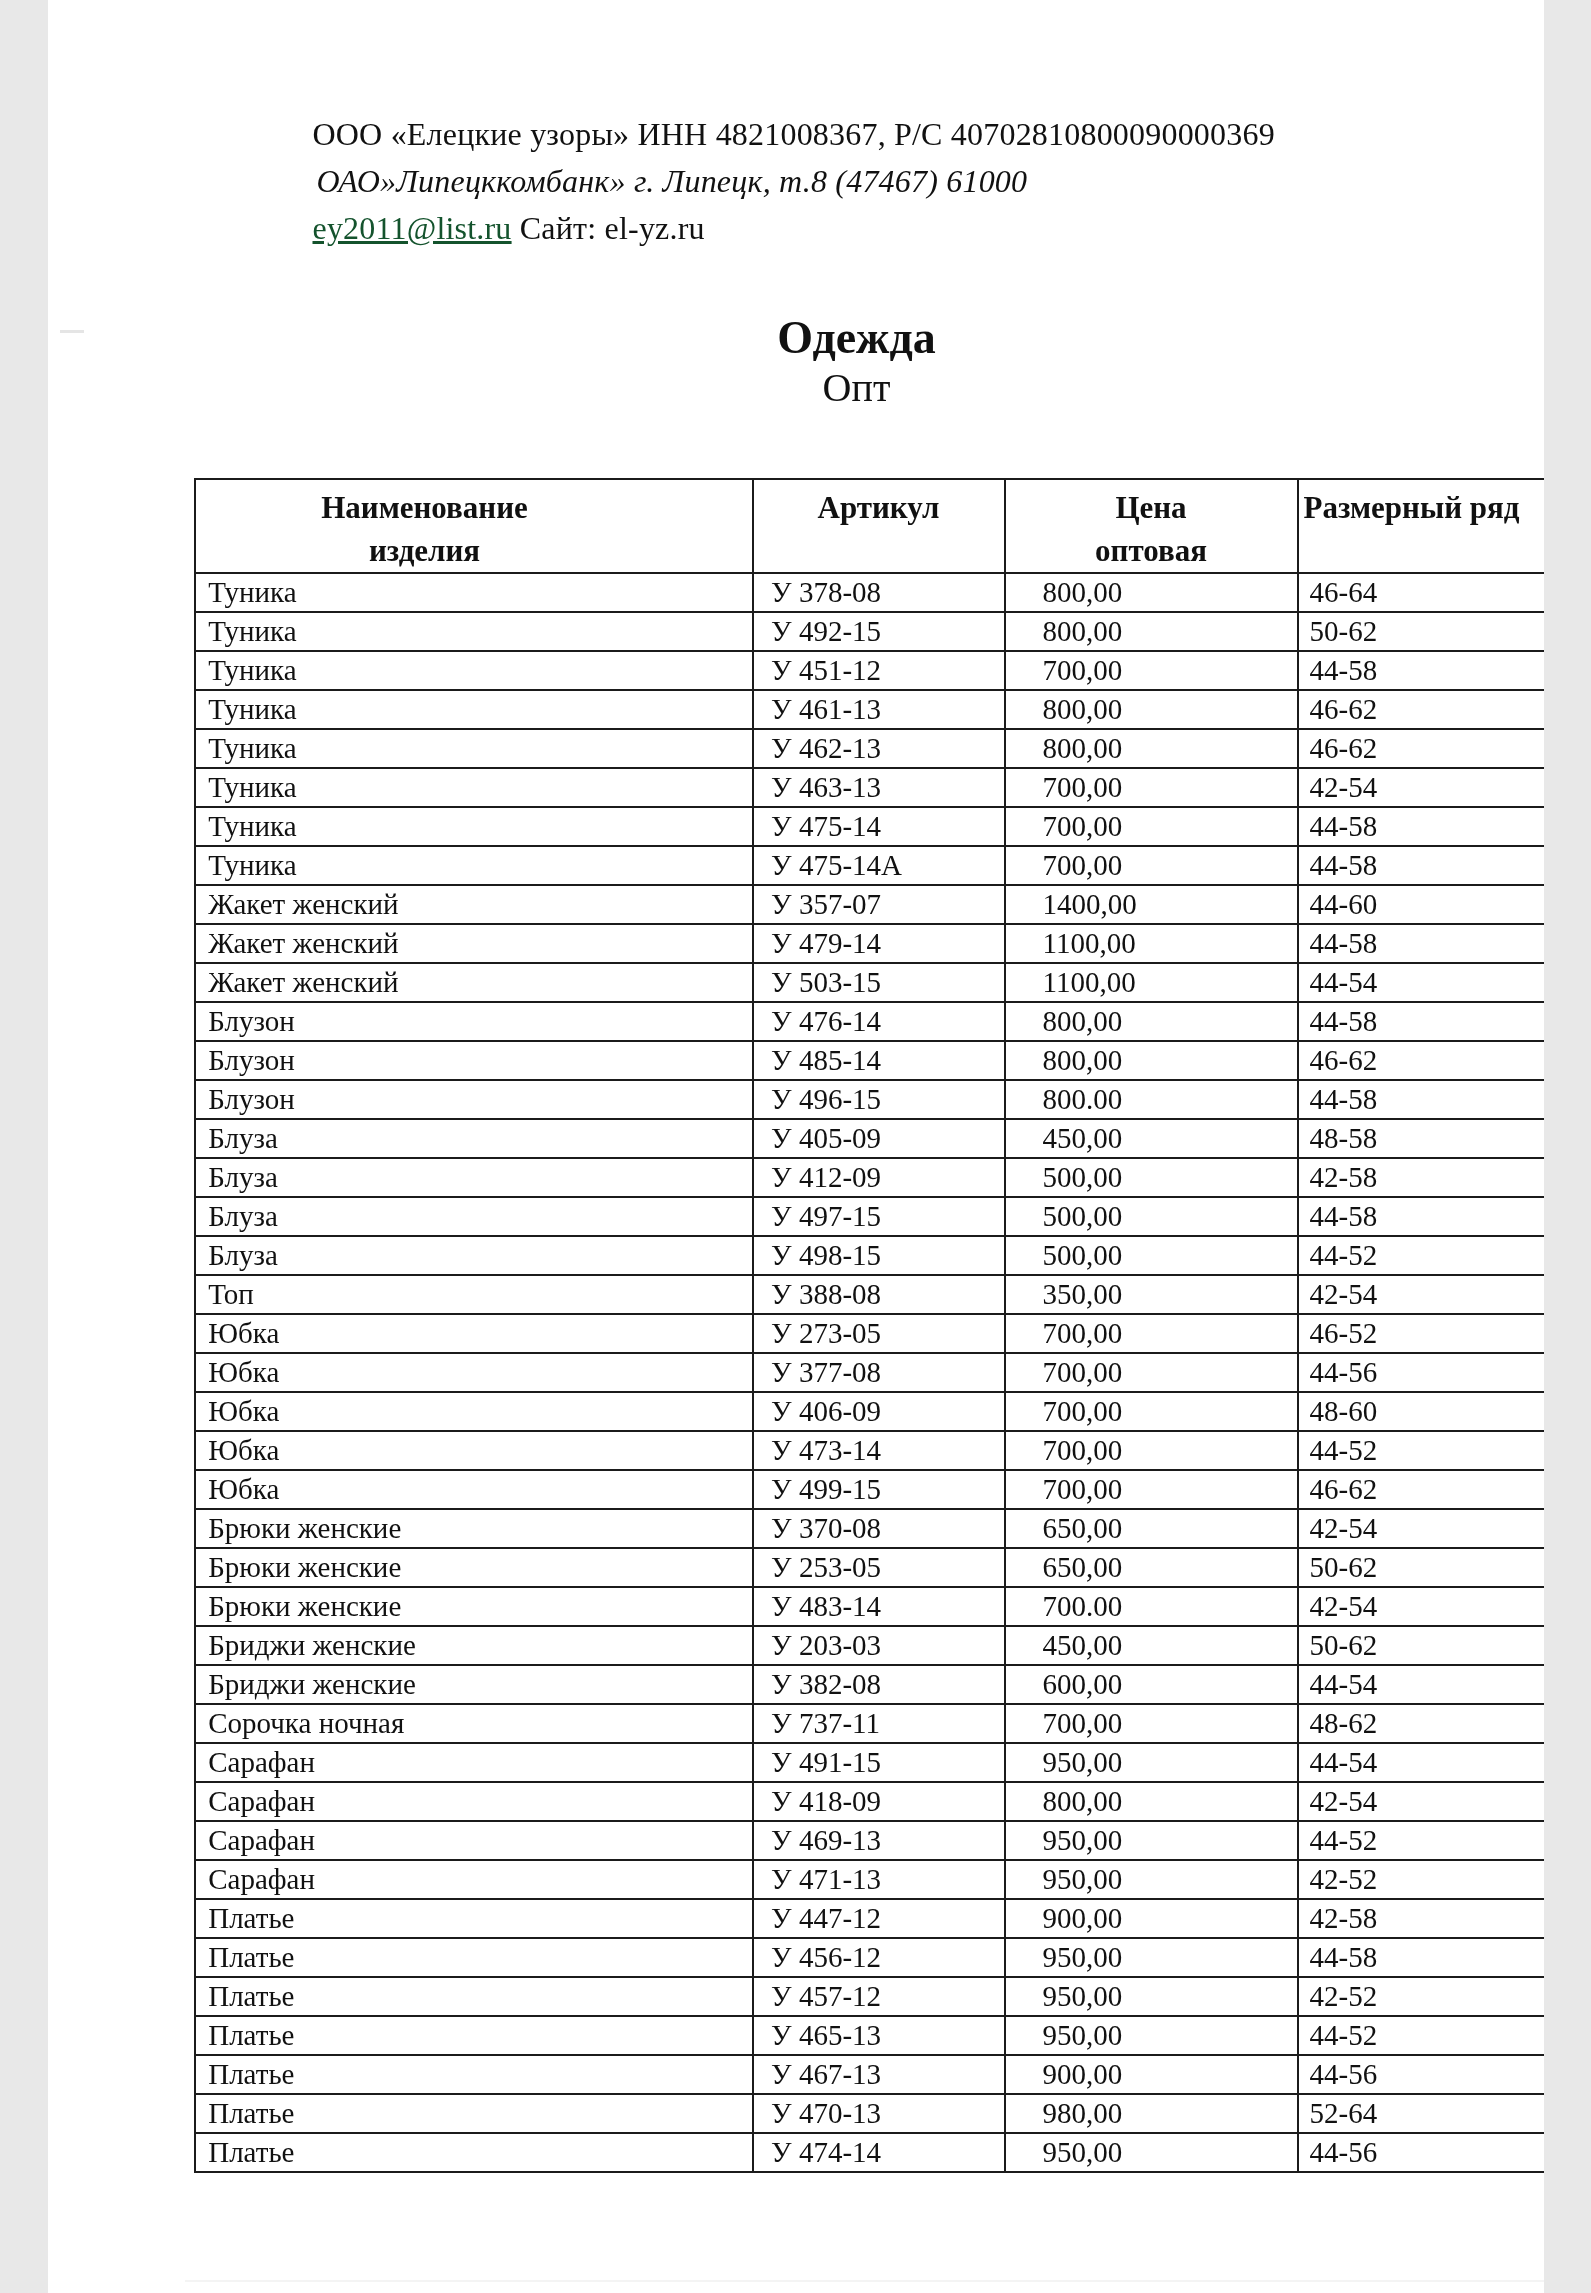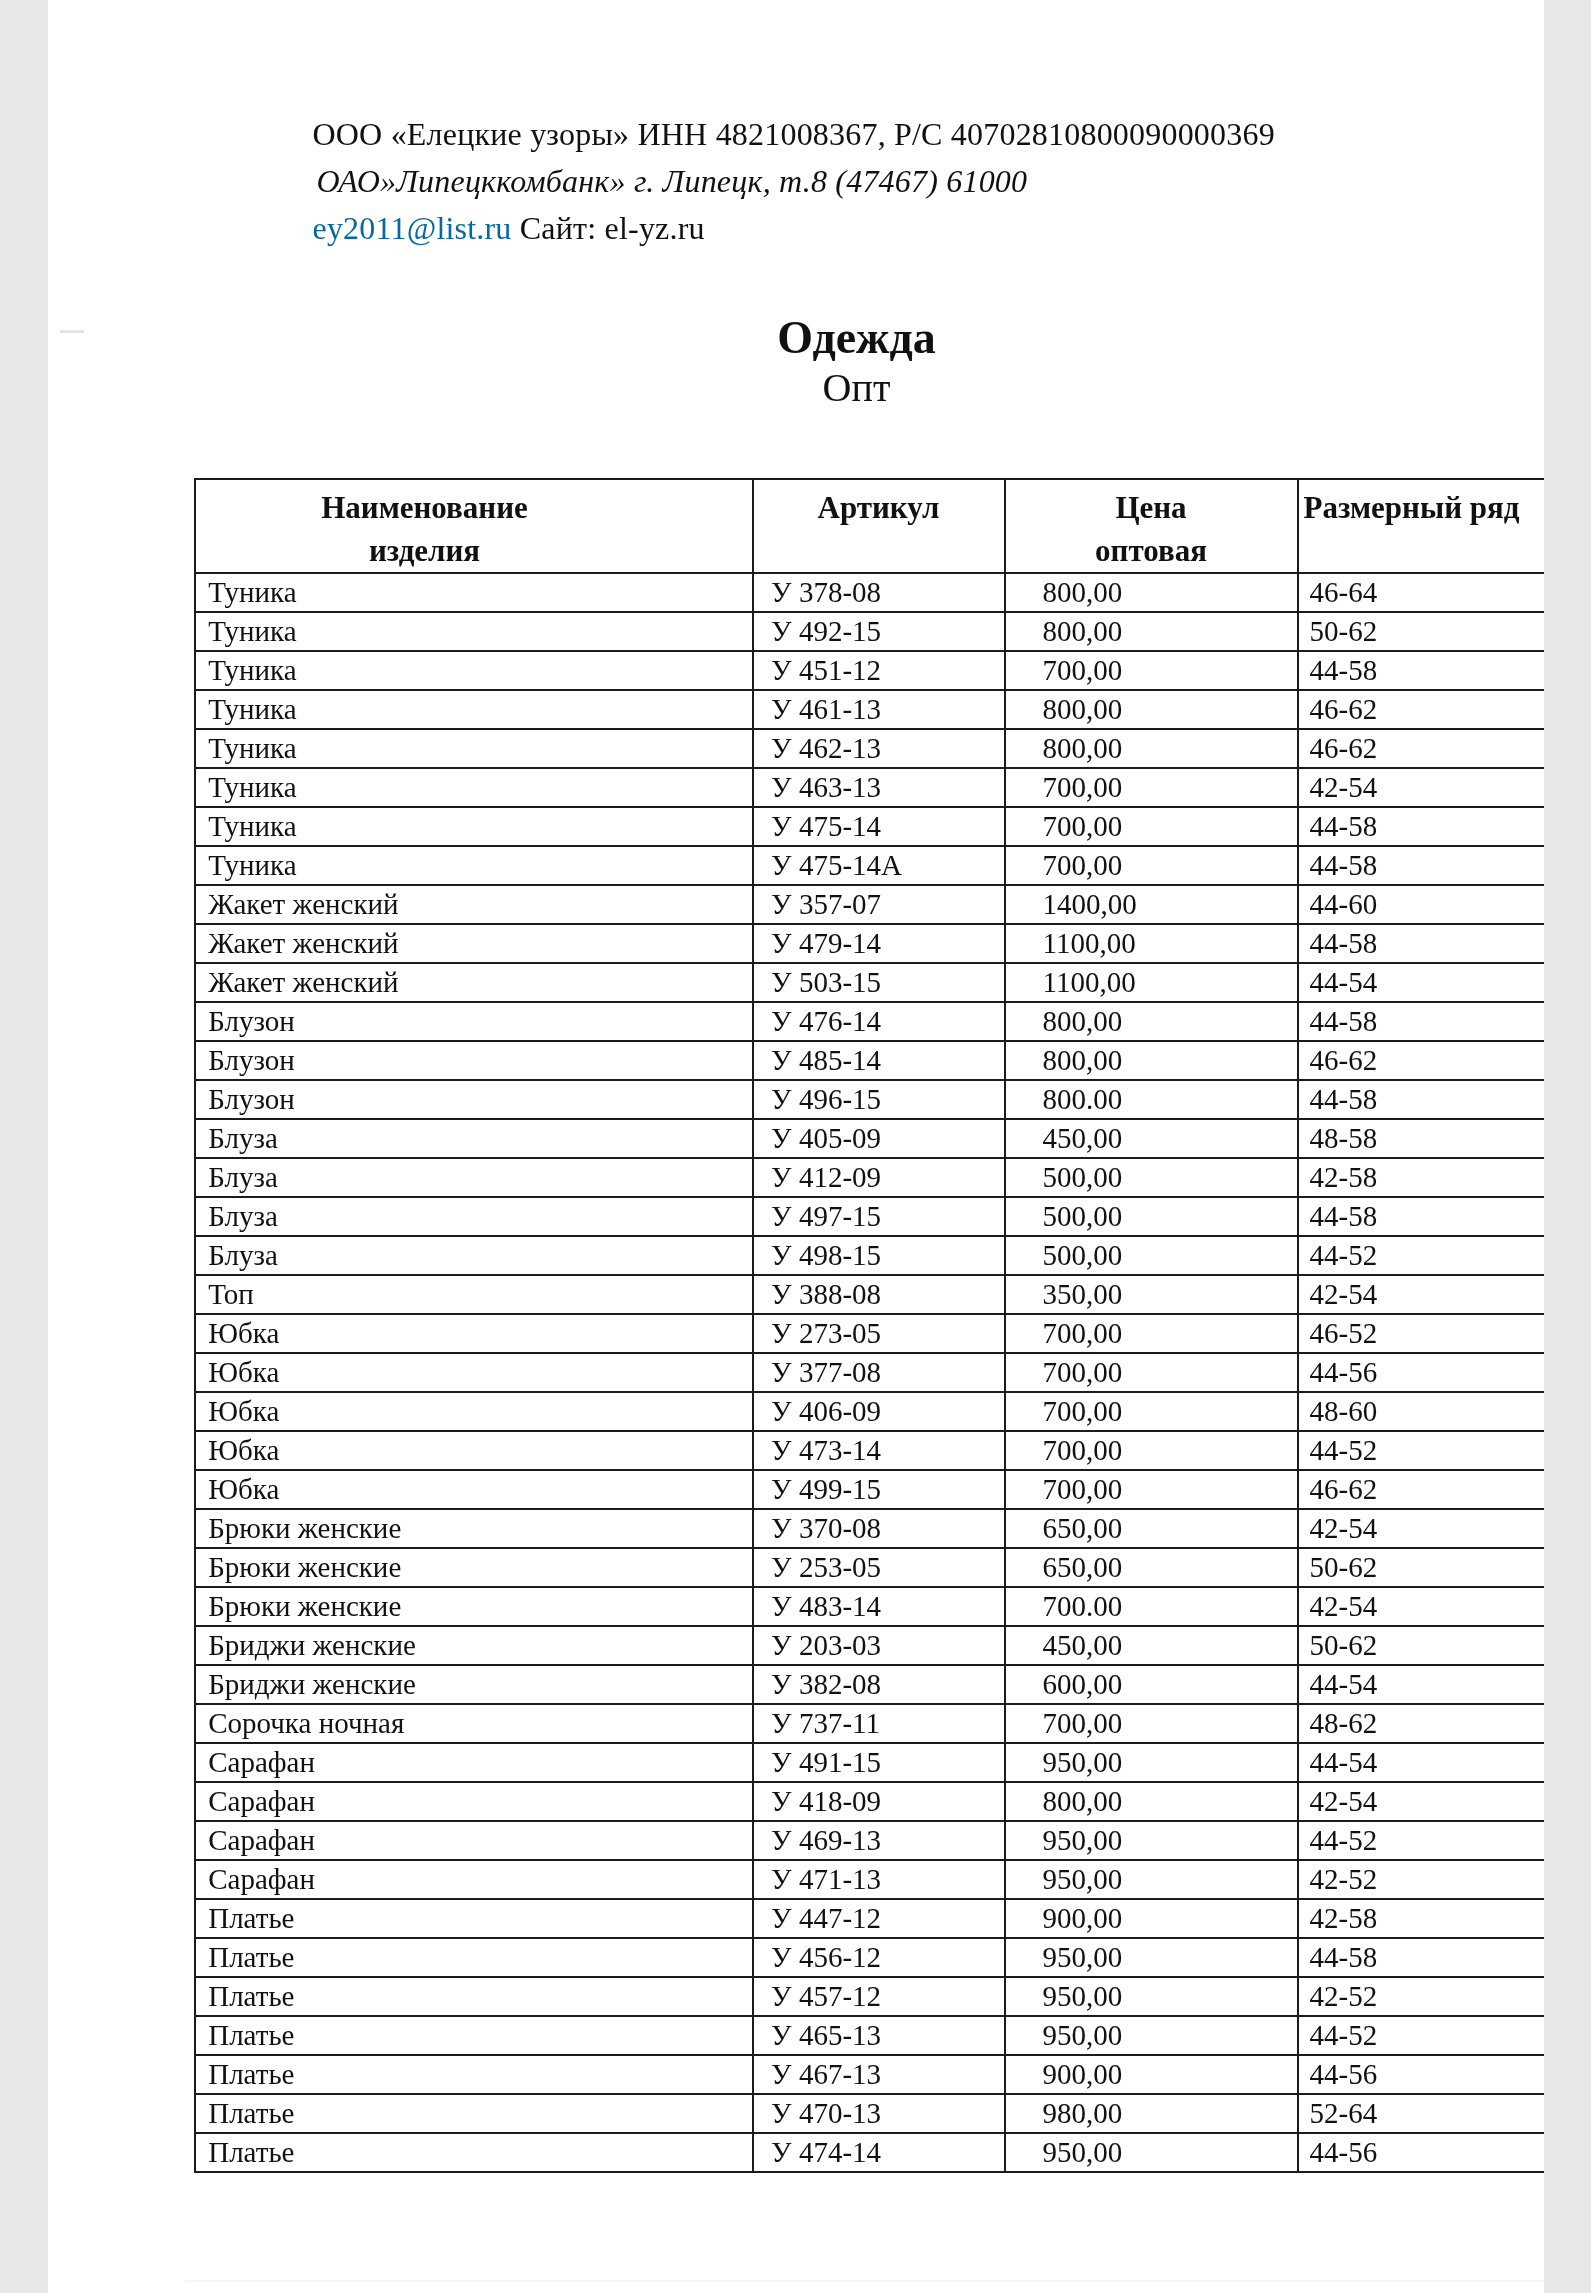--- a/index.html
+++ b/index.html
@@ -18,21 +18,21 @@
   .company-block {
     position: absolute;
     left: 265px;
     top: 111px;
     font-size: 32px;
     line-height: 47px;
     white-space: nowrap;
     letter-spacing: 0.2px;
   }
   .company-line2 { margin-left: 3.9px; font-style: italic; }
-  .email { color: #0369a1; }
+  .email { text-decoration: underline; color: #14532d; }
 
   
   .title-block {
     position: absolute;
     top: 314px;
     left: 27px;
     width: 1564px;
     text-align: center;
   }
   .doc-title    { font-size: 46px; font-weight: bold; line-height: 47px; }

